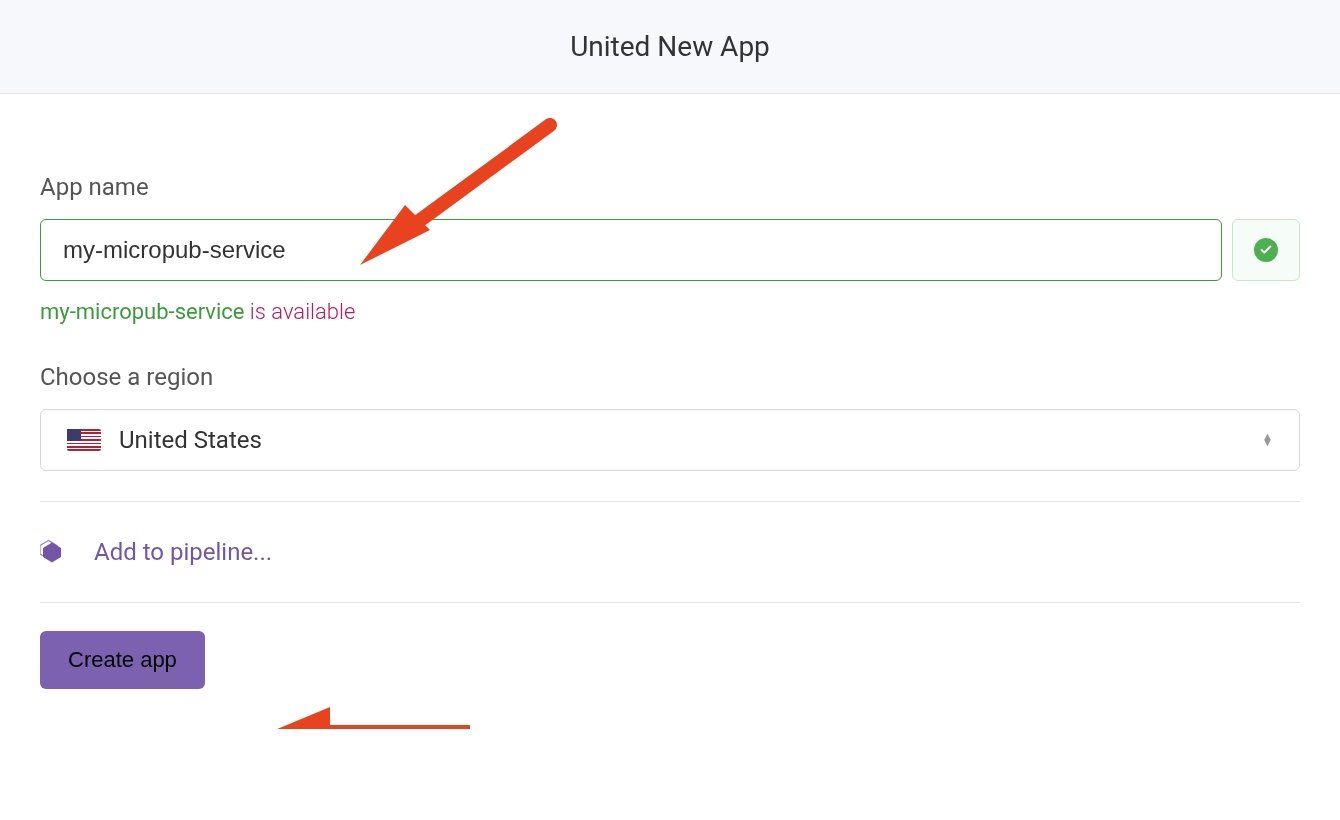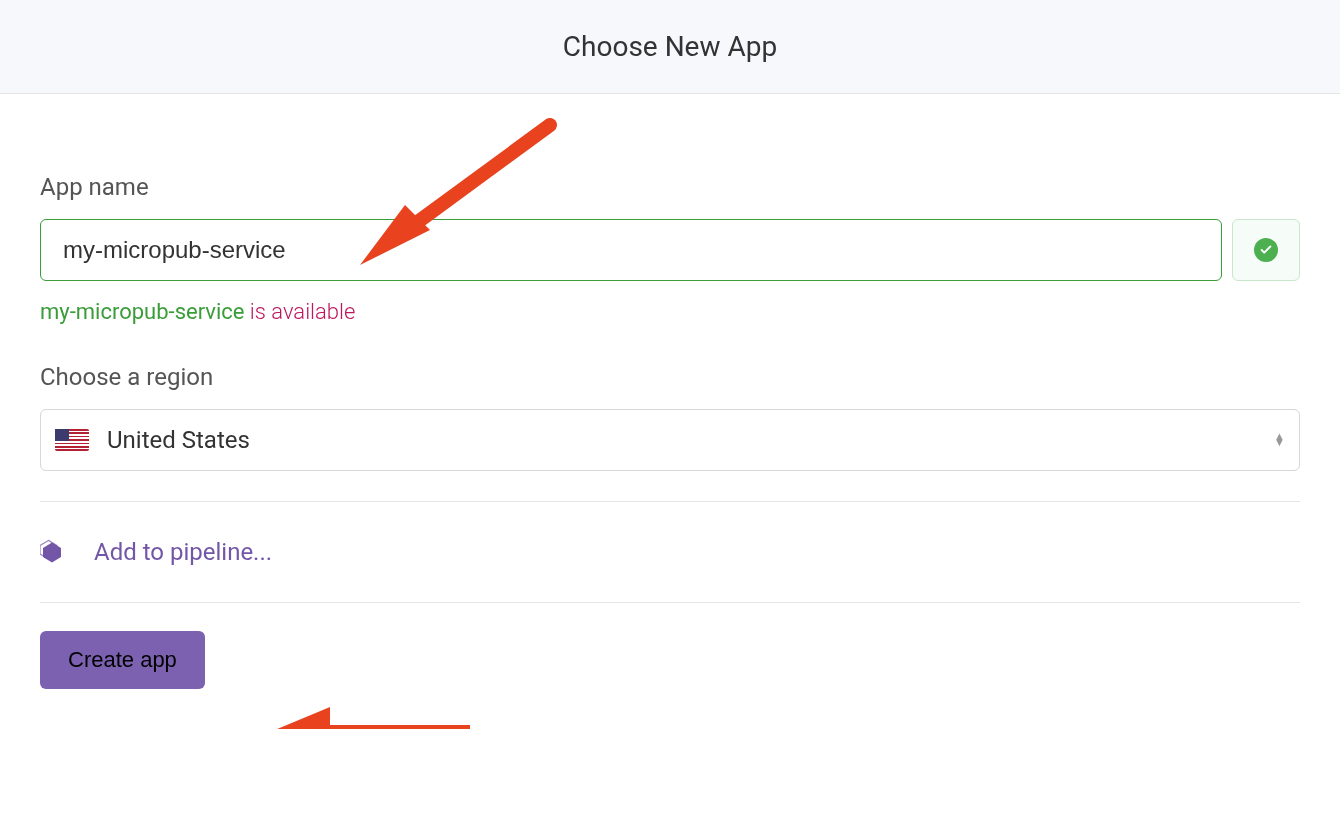--- a/index.html
+++ b/index.html
@@ -96,21 +96,21 @@
       color: #3a9d3a;
     }
     
     .availability-suffix {
       color: #be185d;
       font-weight: 300;
     }
     
     .region-select {
       width: 100%;
-      padding: 16px 14px;
+      padding: 16px 26px;
       font-size: 24px;
       border: 1px solid #d6d6db;
       border-radius: 6px;
       background: #fff;
       display: flex;
       align-items: center;
       justify-content: space-between;
       cursor: pointer;
     }
     
@@ -213,21 +213,21 @@
     .wrapper {
       position: relative;
     }
   </style>
 </head>
 <body>
 
 <div class="wrapper">
 
   <div class="header">
-    <h1 class="header-title">Choose New App</h1>
+    <h1 class="header-title">United New App</h1>
   </div>
 
   <div class="content">
 
     <div class="form-section">
       <label class="label">App name</label>
       <div class="input-row">
         <input type="text" class="app-name-input" value="my-micropub-service" style="">
         <div class="check-box">
           <div class="check-circle">

